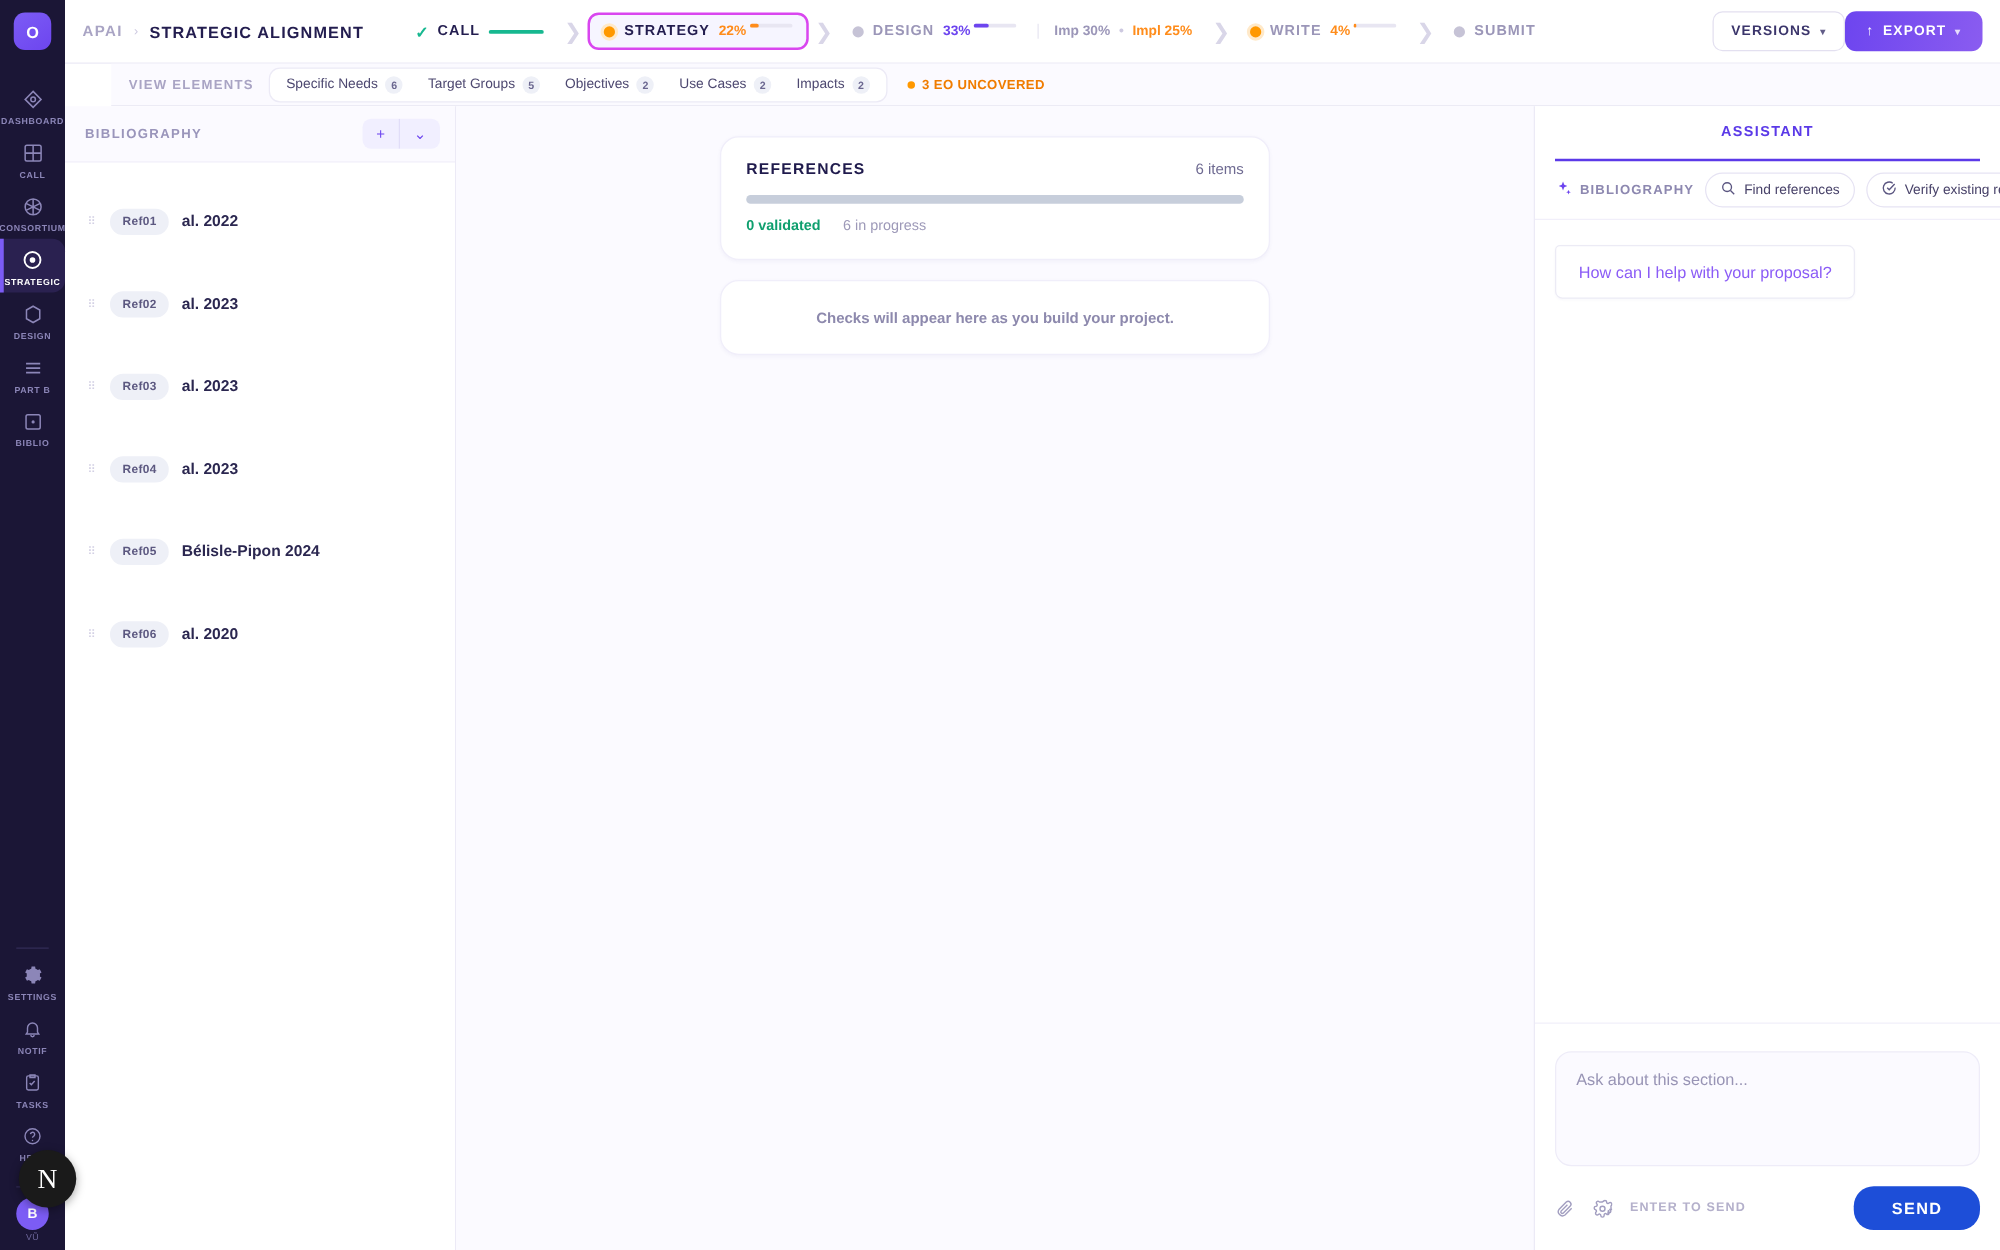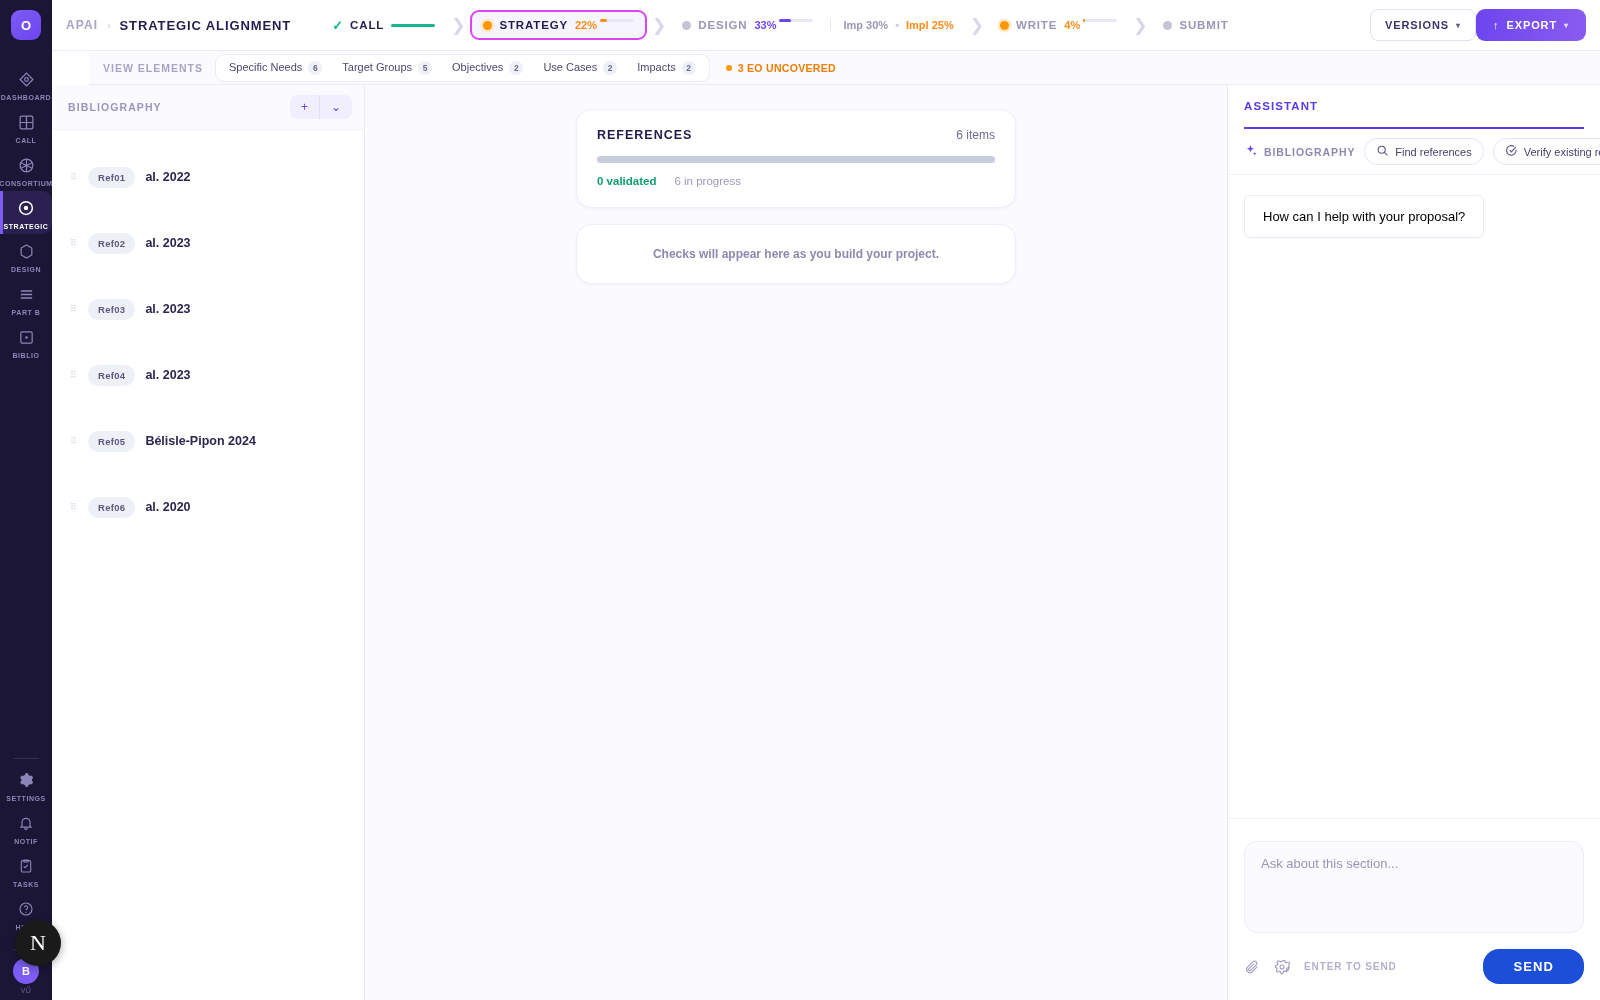--- a/index.html
+++ b/index.html
@@ -236,21 +236,21 @@
     font-size:12px; color:#8d89ad;font-weight:bold;
   }
 
   
   #assistant {
     width: 372px; flex:0 0 372px; background:#fff;
     display:flex; flex-direction:column;
   }
   #atabs { display:flex; align-items:stretch; height:44px; flex:0 0 44px; padding: 0 16px; }
   .atab {
-    flex:1 1 0; display:flex; align-items:center; 
+    flex:1 1 0; display:flex; align-items:center; justify-content:center;
     font-size:11.5px; font-weight:bold; letter-spacing:1.1px; color:#a6a1c2;
     cursor:pointer; border-bottom:2px solid transparent;
   }
   .atab.on { color:#5b3ae8; border-bottom-color:#5b3ae8; }
   #aactions {
     display:flex; align-items:center; gap:9px; padding: 9px 0 9px 16px;
     border-bottom:1px solid #f1effa; overflow:hidden; white-space:nowrap;
   }
   .a-scope {
     display:flex; align-items:center; gap:6px;
@@ -260,21 +260,21 @@
   .a-pill {
     display:flex; align-items:center; gap:6px;
     border:1px solid #e6e3f3; border-radius:14px; padding: 5px 11px;
     font-size:11px; color:#474168; background:#fff; cursor:pointer; flex:0 0 auto;
   }
   #achat { flex:1 1 auto; padding: 20px 16px; overflow-y:auto; }
   .bubble {
     display:inline-block; max-width:300px;
     background:#fff; border:1px solid #ecebf5; border-radius:6px;
     border-top-left-radius:4px;
-    padding: 13px 18px; font-size:13px; color:#000000;
+    padding: 13px 18px; font-size:13px; color:#8b5cf6;
     box-shadow:0 1px 2px rgba(80,70,150,.04);
   }
   #ainput { border-top:1px solid #f1effa; padding: 22px 16px 16px 16px; }
   .composer {
     height: 92px; border:1px solid #eeecf8; border-radius:13px;
     background:#fbfaff; padding: 14px 16px;
     font-size:13px; color:#9894b5; cursor:text;
   }
   .crow { display:flex; align-items:center; gap:14px; margin-top: 16px; }
   .cicon { color:#a29ec0; cursor:pointer; display:flex; align-items:center; }

